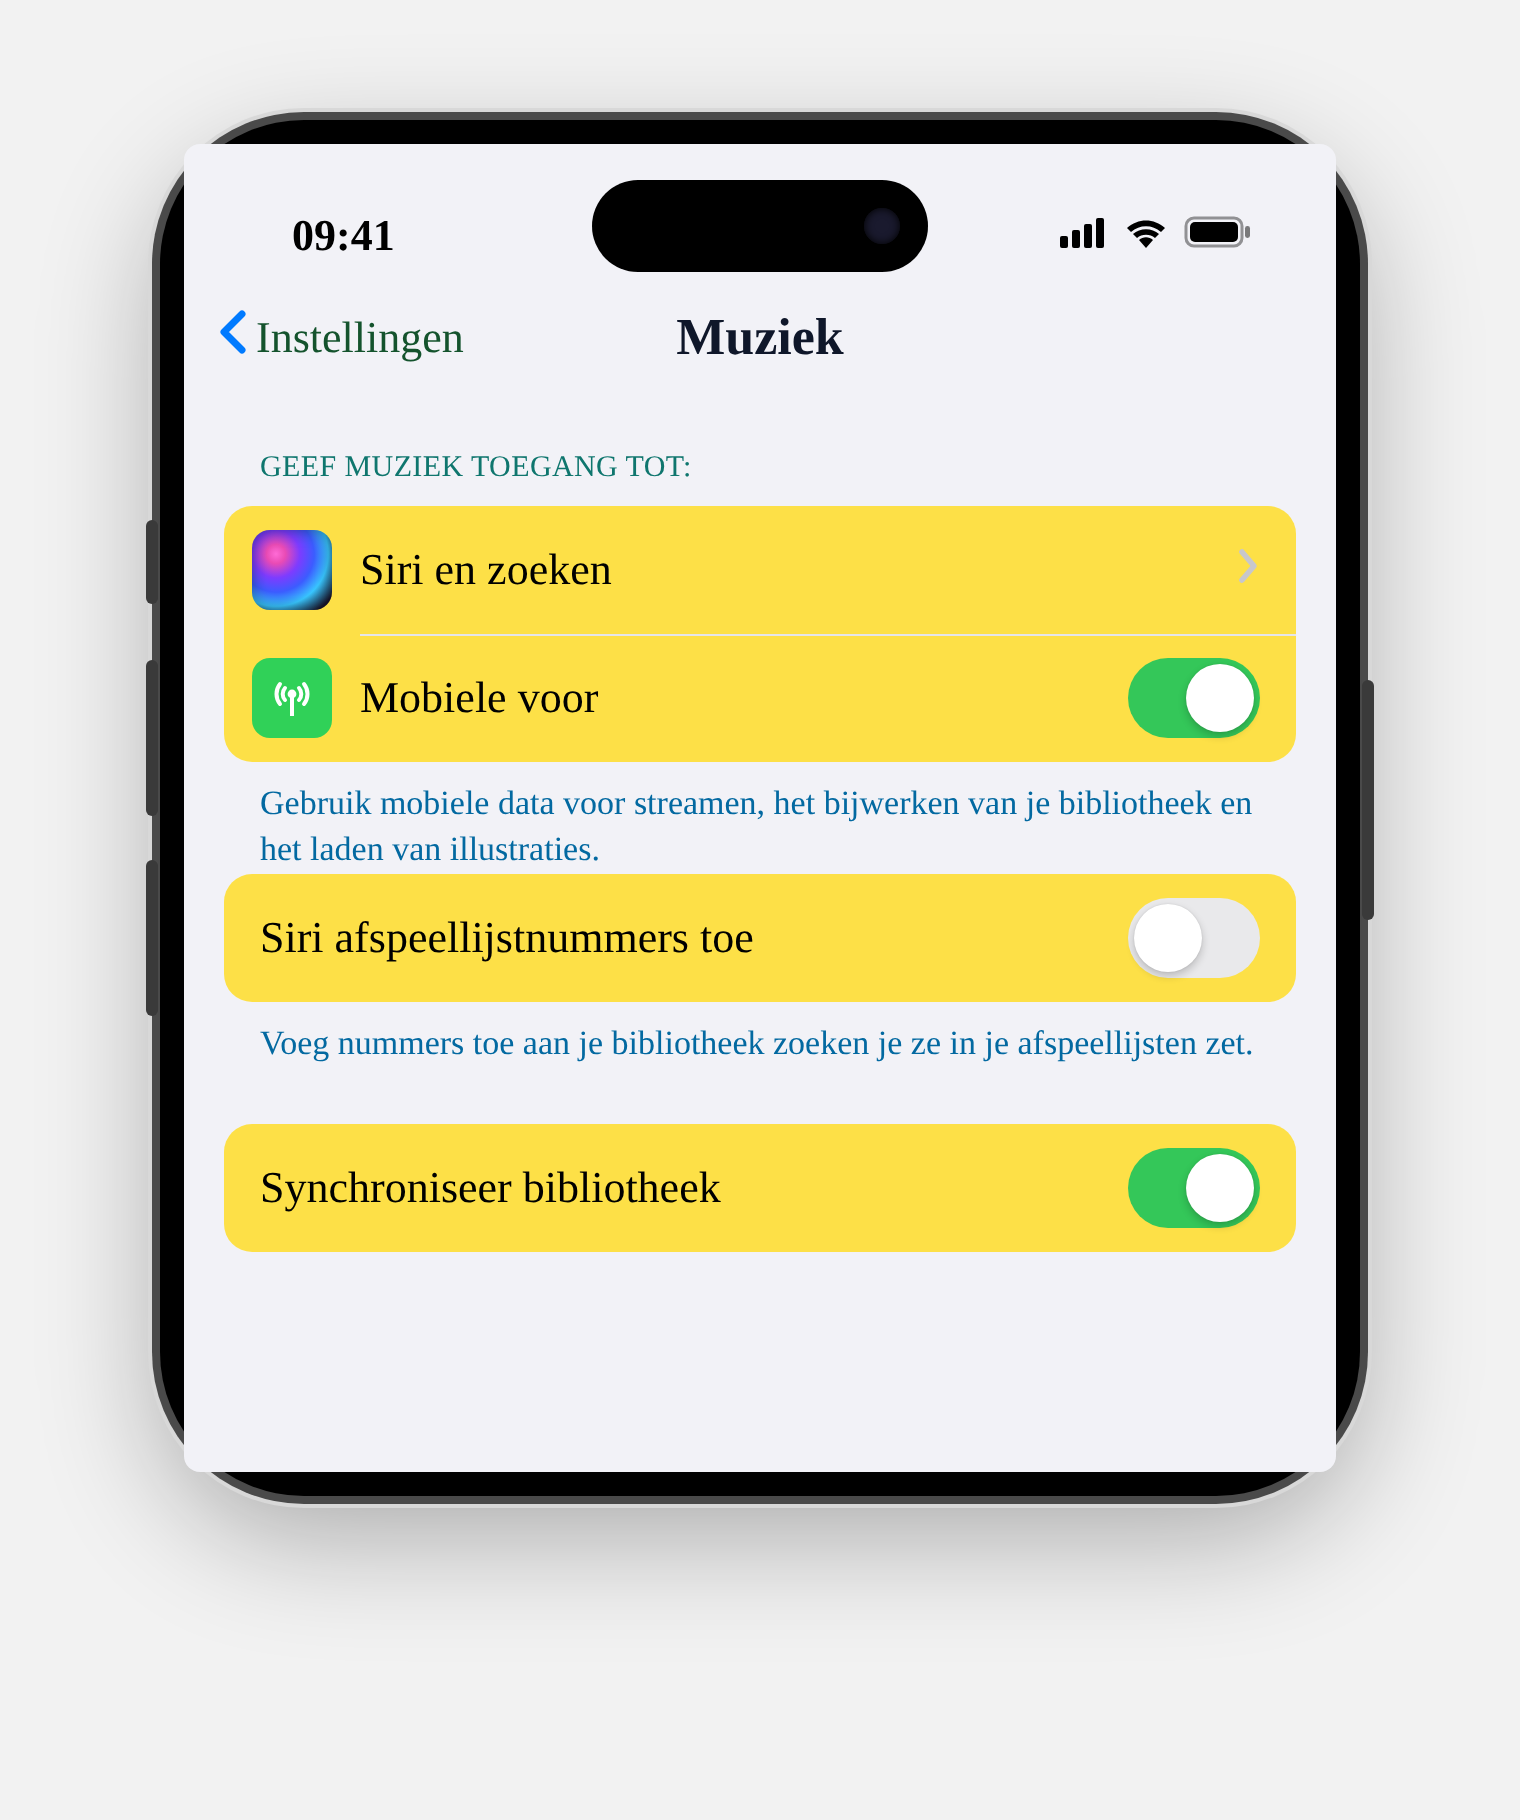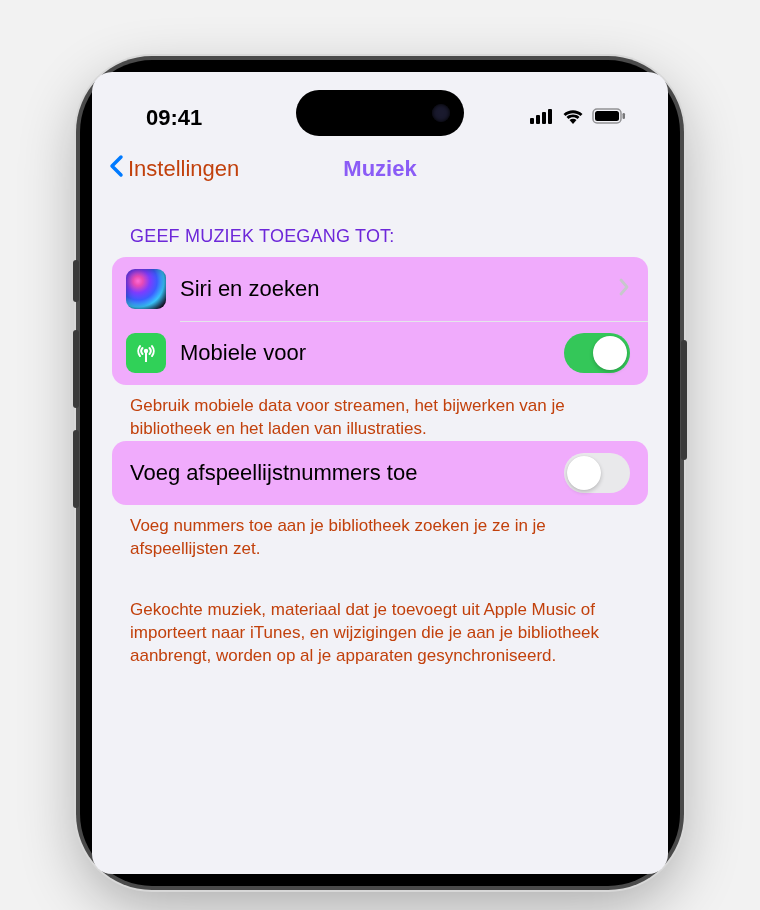--- a/index.html
+++ b/index.html
@@ -31,24 +31,25 @@
       position: absolute;
       background: #3a3a3a;
       border-radius: 3px;
     }
     .side-button.left-1 { left: -7px; top: 200px; width: 6px; height: 42px; }
     .side-button.left-2 { left: -7px; top: 270px; width: 6px; height: 78px; }
     .side-button.left-3 { left: -7px; top: 370px; width: 6px; height: 78px; }
     .side-button.right-1 { right: -7px; top: 280px; width: 6px; height: 120px; }
     .screen {
       background: #f2f2f7;
-      border-radius: 20px;
+      border-radius: 8px;
       overflow: hidden;
-      height: 802px;
-      position: relative;
+      height: 664px;
+      position: relative;
+      font-family: Liberation Serif, serif;
     }
     .dynamic-island {
       position: absolute;
       top: 18px;
       left: 50%;
       transform: translateX(-50%);
       width: 168px;
       height: 46px;
       background: #000;
       border-radius: 28px;
@@ -84,46 +85,46 @@
     }
     .nav-bar {
       display: flex;
       align-items: center;
       padding: 12px 16px 14px;
       position: relative;
     }
     .back-button {
       display: flex;
       align-items: center;
-      color: #c2410c;
+      color: #14532d;
       font-size: 22px;
       font-weight: 400;
       cursor: pointer;
       gap: 4px;
     }
     .nav-title {
       position: absolute;
       left: 50%;
       transform: translateX(-50%);
-      font-size: 22px;
+      font-size: 26px;
       font-weight: 600;
-      color: #8b5cf6;
+      color: #0f172a;
     }
     .content {
       padding: 0 20px;
     }
     .section-header {
-      font-size: 18px;
-      color: #6d28d9;
+      font-size: 15px;
+      color: #0f766e;
       letter-spacing: 0.2px;
       padding: 28px 18px 10px;
       text-transform: uppercase;
     }
     .list-group {
-      background: #f0abfc;
+      background: #fde047;
       border-radius: 14px;
       overflow: hidden;
     }
     .list-row {
       display: flex;
       align-items: center;
       padding: 12px 18px;
       min-height: 60px;
       position: relative;
     }
@@ -189,21 +190,21 @@
       box-shadow: 0 2px 4px rgba(0,0,0,0.2), 0 0 1px rgba(0,0,0,0.1);
     }
     .toggle.on .toggle-knob {
       right: 3px;
     }
     .toggle.off .toggle-knob {
       left: 3px;
     }
     .section-footer {
       font-size: 17px;
-      color: #c2410c;
+      color: #0369a1;
       padding: 10px 18px 0;
       line-height: 1.35;
     }
   </style>
 </head>
 <body>
 
 <div class="phone-frame">
   <div class="side-button left-1"></div>
   <div class="side-button left-2"></div>
@@ -285,29 +286,36 @@
             <div class="toggle-knob"></div>
           </div>
         </div>
       </div>
 
       <div class="section-footer">Gebruik mobiele data voor streamen, het bijwerken van je bibliotheek en het laden van illustraties.</div>
 
 
       <div class="list-group">
         <div class="list-row no-icon">
-          <span class="row-label">Voeg afspeellijstnummers toe</span>
+          <span class="row-label">Siri afspeellijstnummers toe</span>
           <div class="toggle off">
             <div class="toggle-knob"></div>
           </div>
         </div>
       </div>
 
       <div class="section-footer">Voeg nummers toe aan je bibliotheek zoeken je ze in je afspeellijsten zet.</div>
 
       <div style="height:28px"></div>
 
-
-      <div class="section-footer">Gekochte muziek, materiaal dat je toevoegt uit Apple Music of importeert naar iTunes, en wijzigingen die je aan je bibliotheek aanbrengt, worden op al je apparaten gesynchroniseerd.</div>
+      <div class="list-group">
+        <div class="list-row no-icon">
+          <span class="row-label">Synchroniseer bibliotheek</span>
+          <div class="toggle on">
+            <div class="toggle-knob"></div>
+          </div>
+        </div>
+      </div>
+
 
     </div>
   </div>
 </div>
 
 </body></html>

